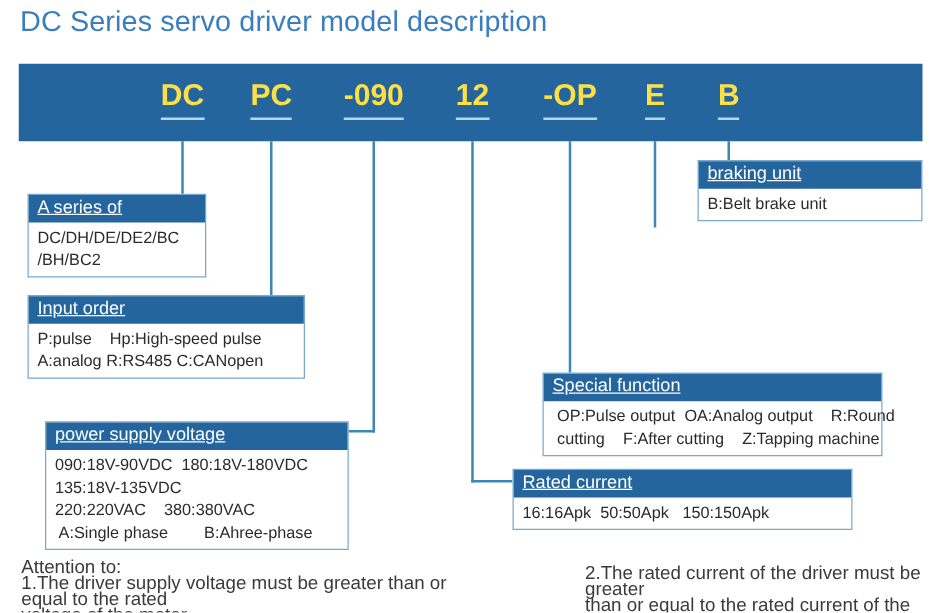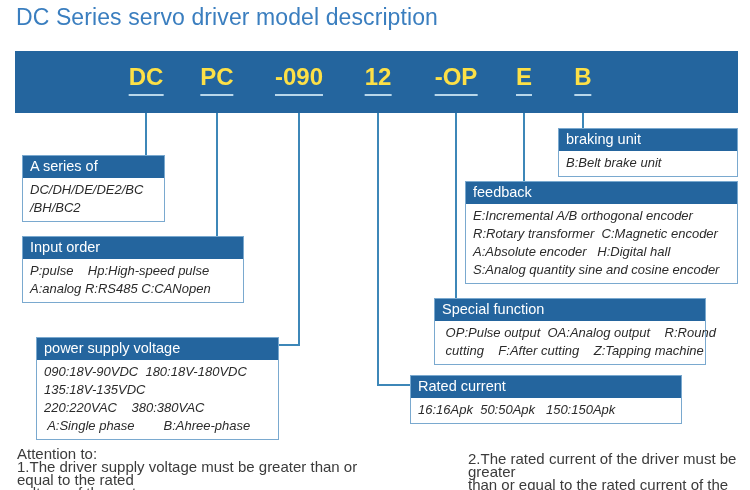--- a/index.html
+++ b/index.html
@@ -79,30 +79,30 @@
     box-sizing: border-box;
   }
   .callout-header {
     background: #24659E;
     color: #ffffff;
     font-size: 14.5px;
     font-weight: 400;
     padding: 2px 0 3px 7px;
     line-height: 17px;
     white-space: nowrap;
+    text-decoration: underline;
   }
   .callout-body {
     padding: 3px 6px 4px 7px;
     color: #2b2b2b;
     font-size: 13px;
     line-height: 18px;
   }
   .callout-body .row {
     white-space: pre;
-    font-style: italic;
   }
 
   
   .note {
     position: absolute;
     font-size: 15px;
     line-height: 13px;
     color: #3b3b3b;
     white-space: pre-line;
   }
@@ -171,29 +171,20 @@
   </div>
 
   <div class="callout" style="left:22px; top:155px; width:143px;">
     <div class="callout-header">A series of</div>
     <div class="callout-body">
       <div class="row">DC/DH/DE/DE2/BC</div>
       <div class="row">/BH/BC2</div>
     </div>
   </div>
 
-  <div class="callout" style="left:465px; top:181px; width:273px;">
-    <div class="callout-header">feedback</div>
-    <div class="callout-body">
-      <div class="row">E:Incremental A/B orthogonal encoder</div>
-      <div class="row">R:Rotary transformer  C:Magnetic encoder</div>
-      <div class="row">A:Absolute encoder   H:Digital hall</div>
-      <div class="row">S:Analog quantity sine and cosine encoder</div>
-    </div>
-  </div>
 
   <div class="callout" style="left:22px; top:236px; width:222px;">
     <div class="callout-header">Input order</div>
     <div class="callout-body">
       <div class="row">P:pulse    Hp:High-speed pulse</div>
       <div class="row">A:analog R:RS485 C:CANopen</div>
     </div>
   </div>
 
   <div class="callout" style="left:434px; top:298px; width:272px;">

